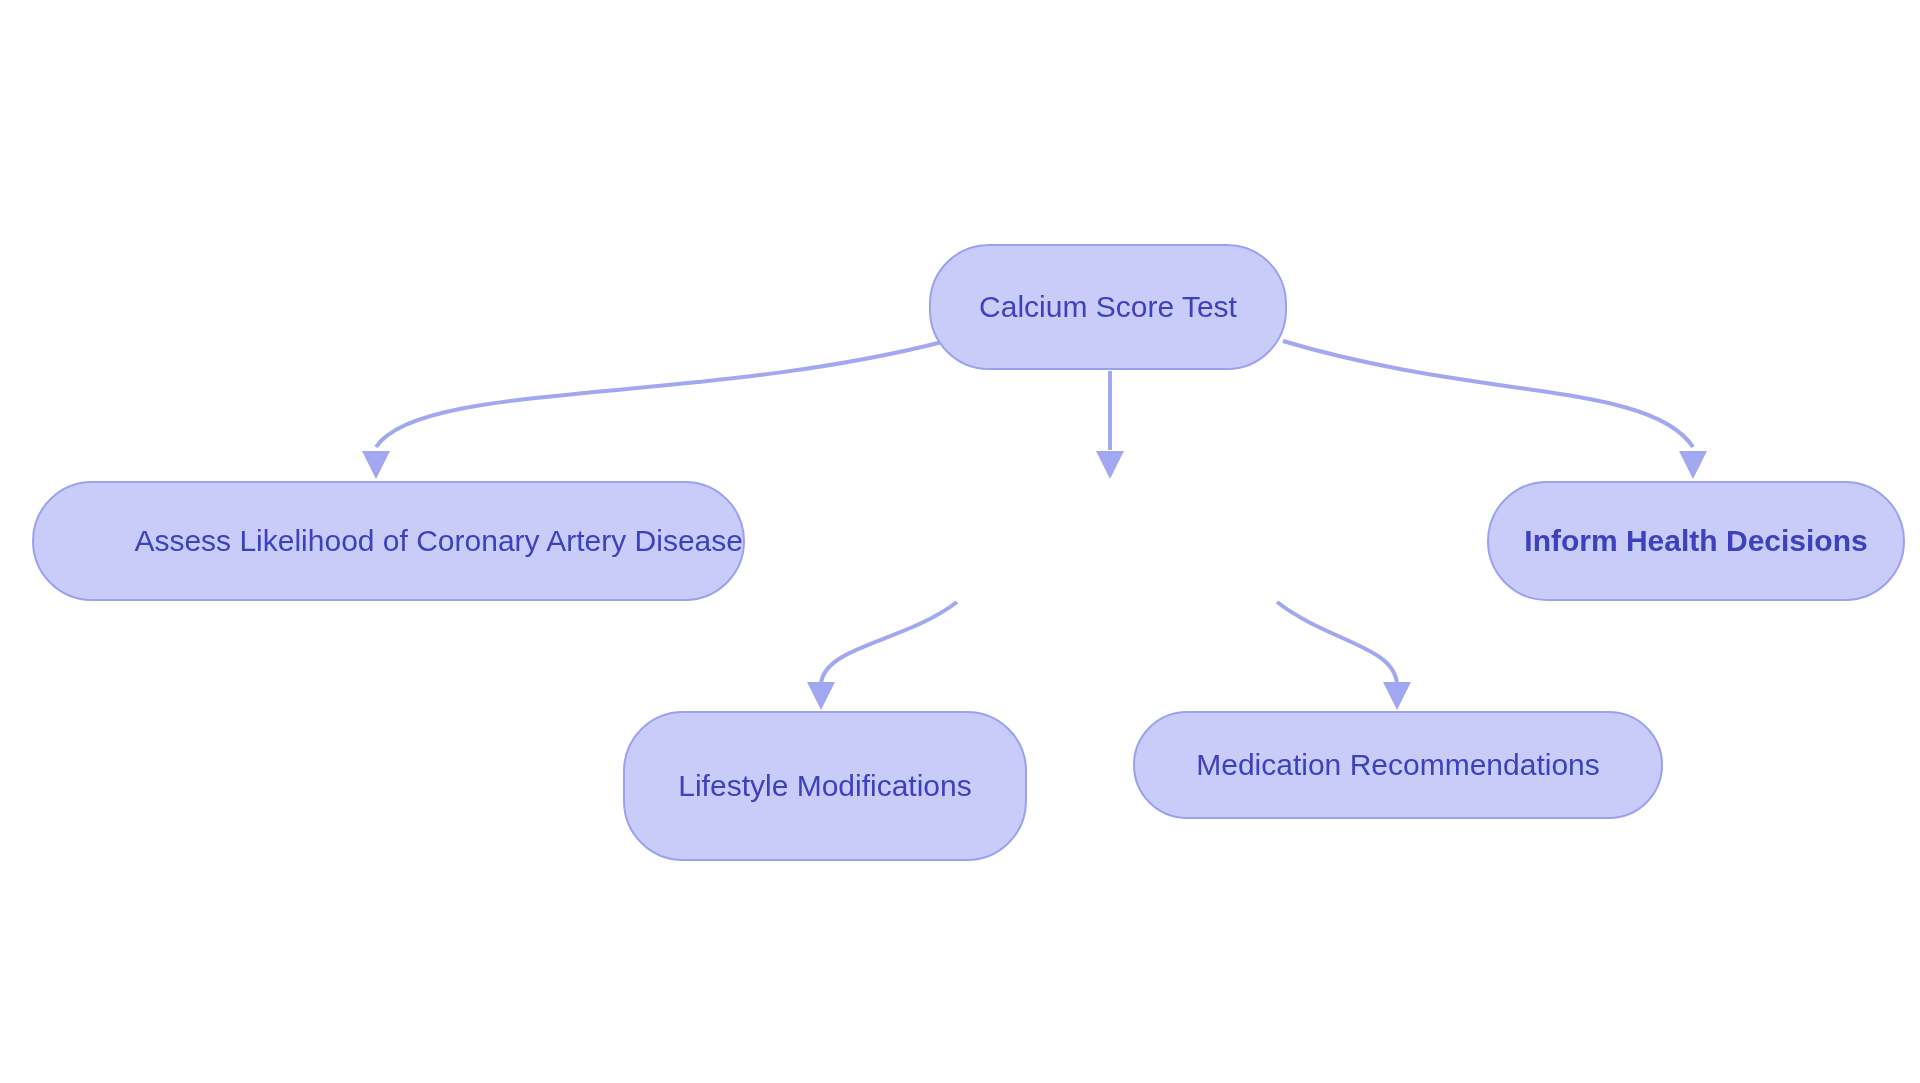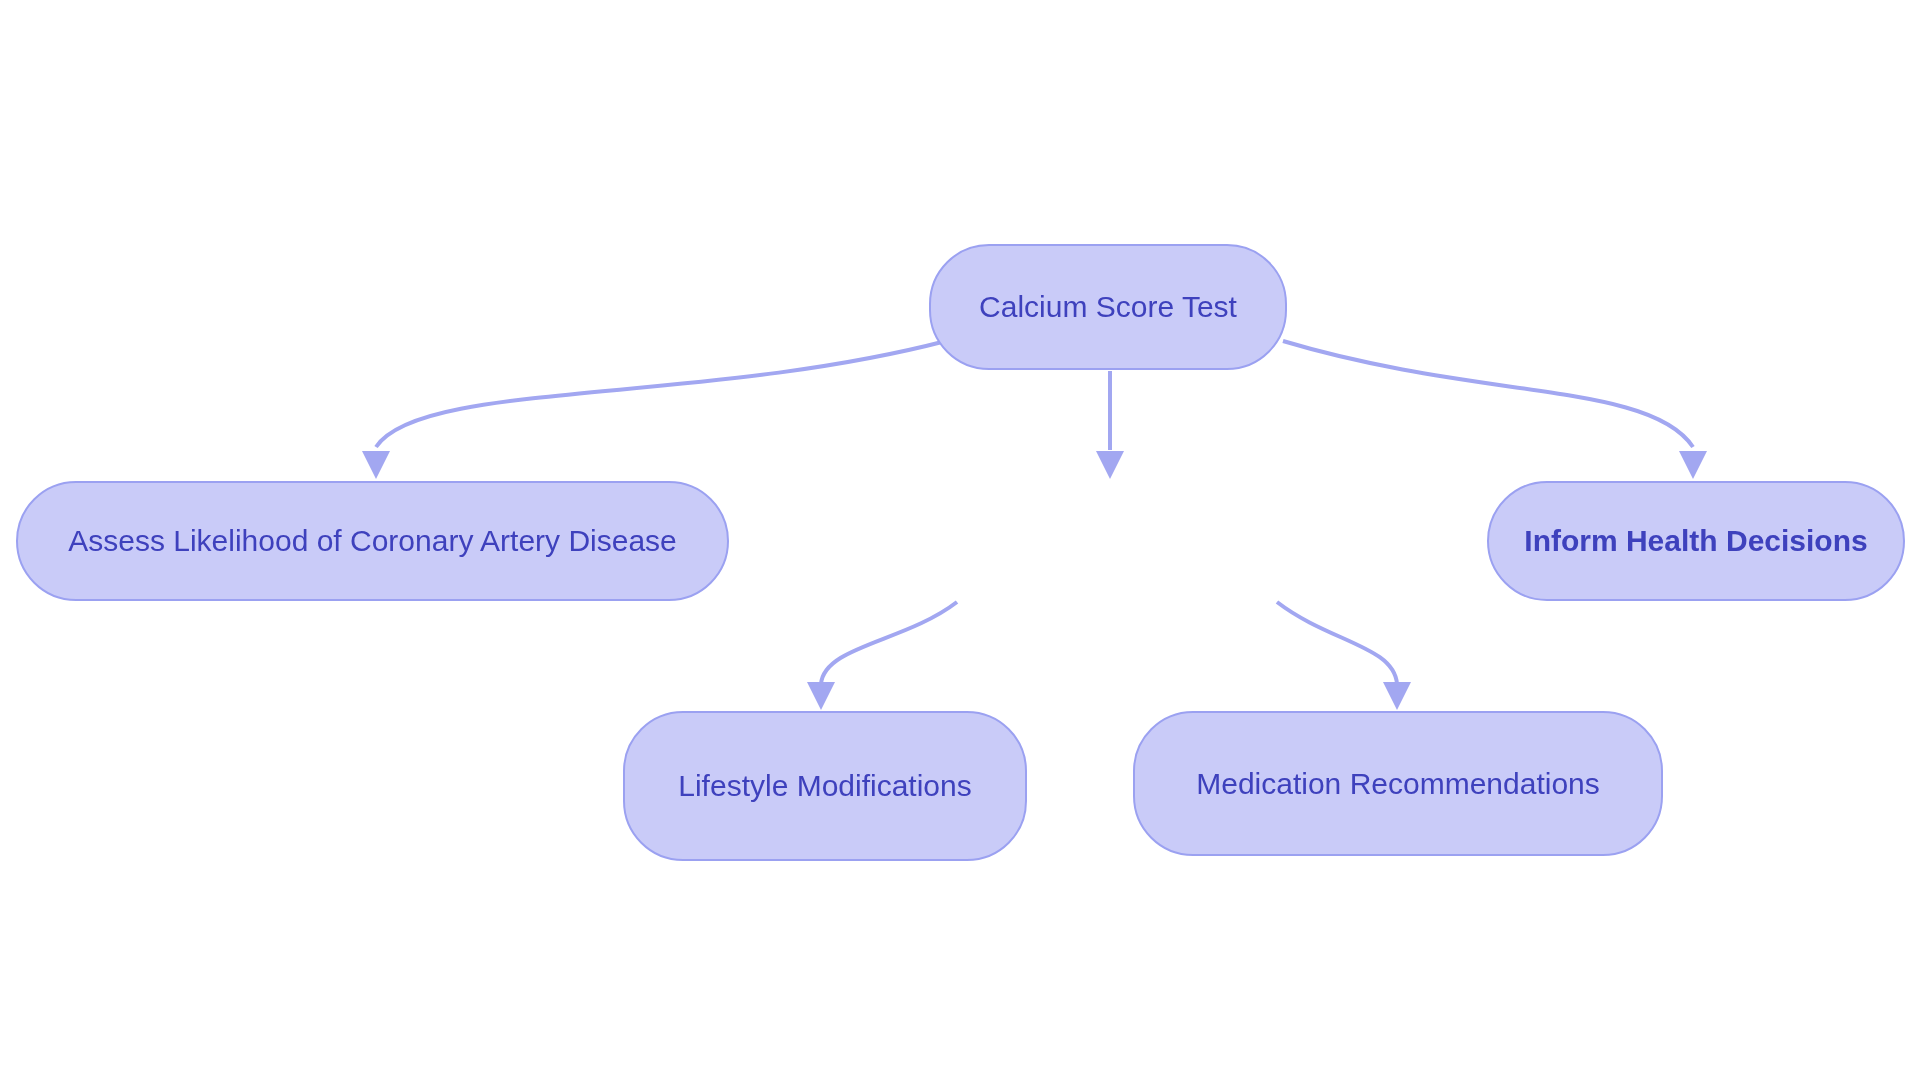--- a/index.html
+++ b/index.html
@@ -34,25 +34,25 @@
     align-items: center;
     justify-content: center;
     color: #3e41bd;
     font-size: 30px;
     white-space: nowrap;
     z-index: 2;
   }
   .node span { display: inline-block; }
   
   .node-root       { left: 929px;  top: 244px; width: 358px; height: 126px; }
-  .node-assess     { left: 16px;   top: 481px; width: 713px; height: 120px; }
+  .node-assess     { left: 32px;   top: 481px; width: 713px; height: 120px; justify-content: flex-end; }
   .node-preventive { left: 844px;  top: 481px; width: 533px; height: 120px; }
   .node-inform     { left: 1487px; top: 481px; width: 418px; height: 120px; font-weight: bold; }
   .node-lifestyle  { left: 623px;  top: 711px; width: 404px; height: 150px; }
-  .node-medication { left: 1133px; top: 711px; width: 530px; height: 145px; }
+  .node-medication { left: 1133px; top: 711px; width: 530px; height: 108px; }
 </style>
 </head>
 <body>
 
 <div class="canvas">
 
   <svg class="edges-layer" width="1920" height="1083" viewBox="0 0 1920 1083" xmlns="http://www.w3.org/2000/svg">
     <g fill="none" stroke="#a2a7f1" stroke-width="4">
       <path d="M 946 341 C 700 405, 420 380, 376 447"></path>
       <path d="M 1110 371 L 1110 450"></path>

